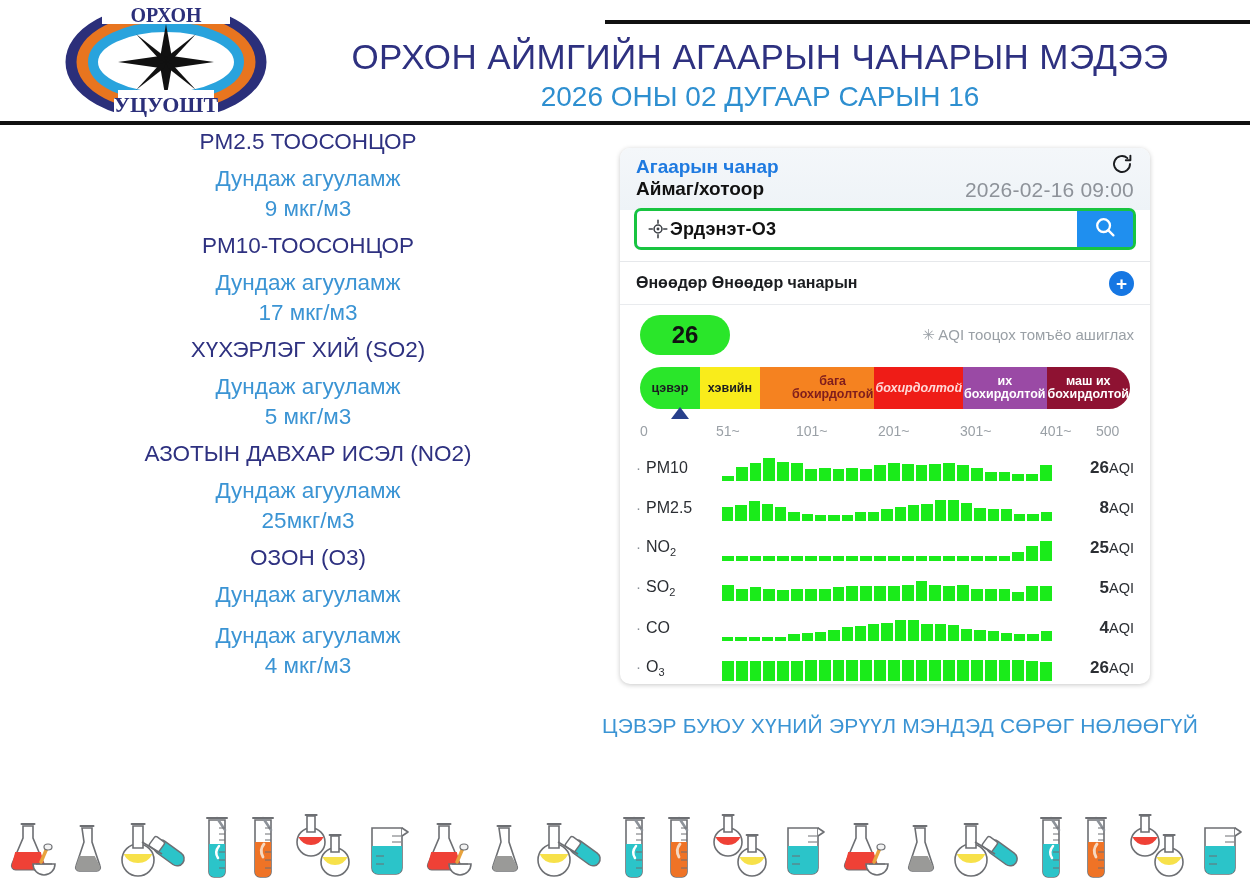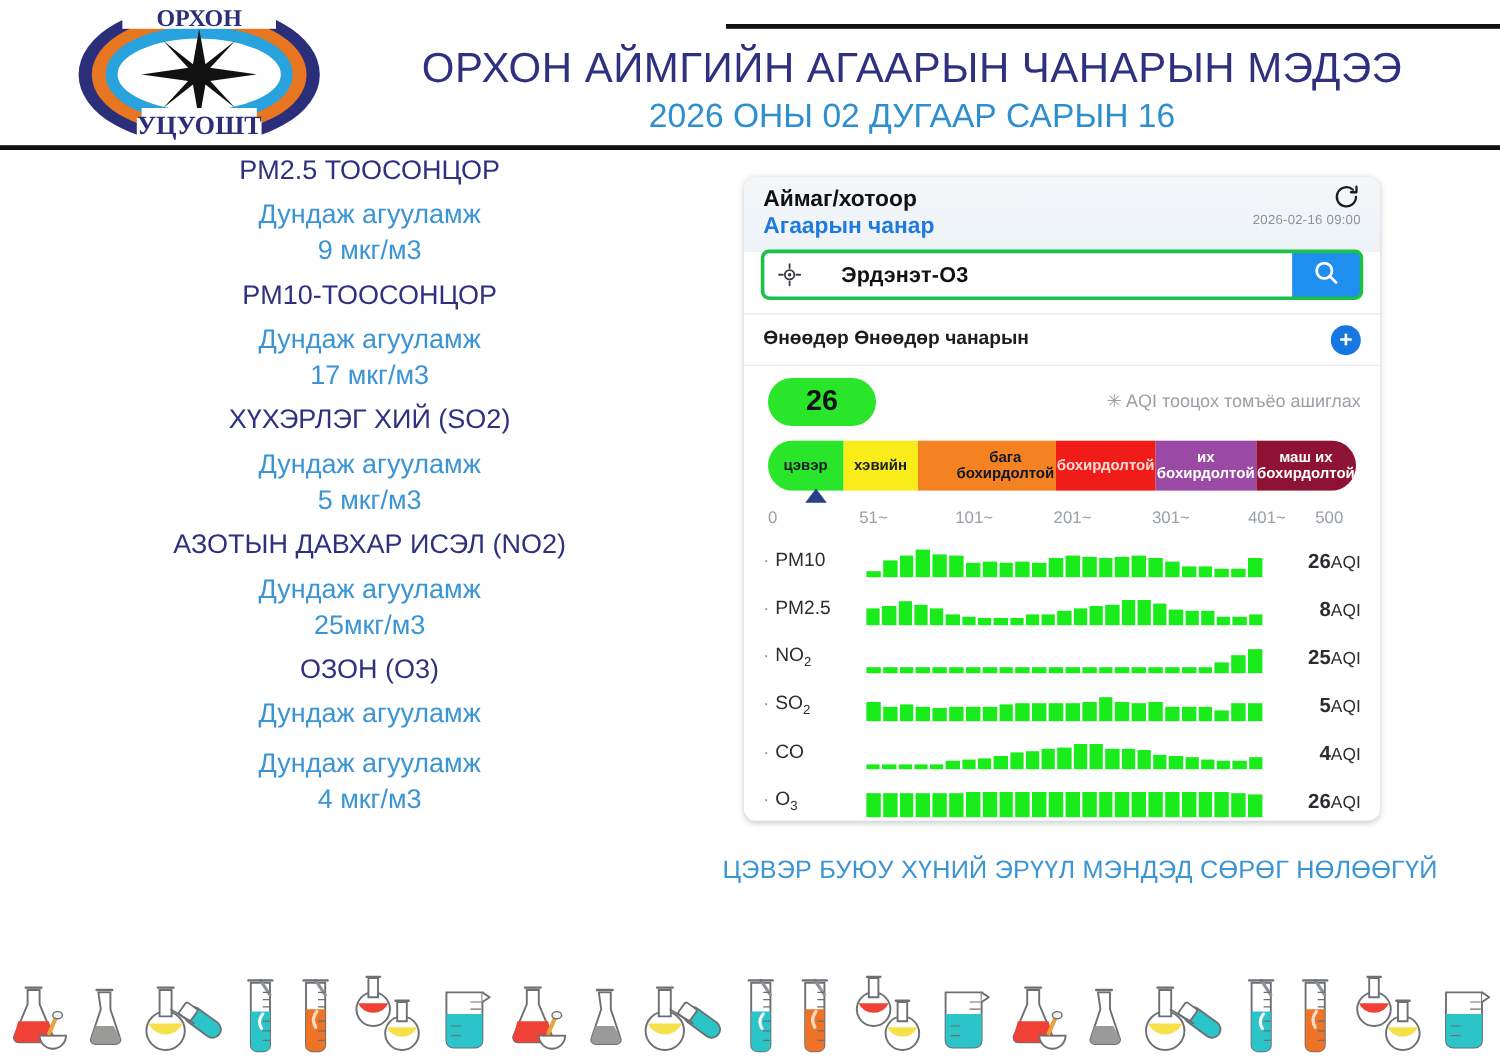--- a/index.html
+++ b/index.html
@@ -48,36 +48,36 @@
     overflow:hidden;
   }
   #card-head{
     position:relative;height:62px;
     background:linear-gradient(180deg,#f4f7fa 0%,#eef3f7 100%);
     padding:8px 16px 0 16px;box-sizing:border-box;
   }
   #brand-1{font-size:19px;font-weight:bold;color:#1f7ae0;line-height:22px;}
   #brand-2{font-size:19px;font-weight:bold;color:#111;line-height:22px;}
   #stamp{
-    position:absolute;right:16px;top:30px;font-size:11px;color:#8d9299;letter-spacing:.2px;margin-left:34px;
+    position:absolute;right:16px;top:30px;font-size:21px;color:#8d9299;letter-spacing:.2px;margin-left:34px;
   }
   #refresh-icon{position:absolute;right:16px;top:4px;width:24px;height:24px;}
 
   #search-bar{
     position:absolute;left:14px;top:60px;width:502px;height:42px;
     background:#1f8fef;border:3px solid #18c440;border-radius:7px;box-sizing:border-box;
     display:flex;align-items:center;
   }
   #search-inner{
     flex:1;height:36px;margin:0;background:#fff;border-radius:4px 0 0 4px;
     display:flex;align-items:center;padding-left:10px;box-sizing:border-box;
   }
   #gps-icon{width:22px;height:22px;flex:0 0 22px;}
   #search-value{
-    font-size:18px;font-weight:bold;color:#111;margin-left:32px;letter-spacing:.2px;
+    font-size:18px;font-weight:bold;color:#111;margin-left:1px;letter-spacing:.2px;
   }
   #search-btn{
     width:56px;height:36px;display:flex;align-items:center;justify-content:center;
     background:#1f8fef;border-radius:0 4px 4px 0;
   }
 
   #section-head{
     position:absolute;left:0;top:113px;width:530px;height:44px;
     border-top:1px solid #e6e8eb;border-bottom:1px solid #e9ebee;
     display:flex;align-items:center;padding:0 16px;box-sizing:border-box;
@@ -220,22 +220,22 @@
   </div>
   <div class="metric-block">
     <div class="metric-label">Дундаж агууламж</div>
     <div class="metric-value">4 мкг/м3</div>
   </div>
 </div>
 
 <div id="app-card">
 
   <div id="card-head">
+    <div id="brand-1">Агаарын чанар</div>
     <div id="brand-2">Аймаг/хотоор</div>
-    <div id="brand-1">Агаарын чанар</div>
     <div id="stamp">2026-02-16 09:00</div>
     <div id="refresh-icon">
       <svg width="24" height="24" viewBox="0 0 24 24" fill="none" stroke="#1b1d20" stroke-width="1.9" stroke-linecap="round">
         <path d="M20 12a8 8 0 1 1-2.6-5.9"></path>
         <path d="M20.4 3.6 L20.4 8.2 L15.8 8.2" stroke-linejoin="round"></path>
       </svg>
     </div>
   </div>
 
   <div id="search-bar">
@@ -267,22 +267,22 @@
   <div id="aqi-area">
     <div id="aqi-top">
       <div id="aqi-pill">26</div>
       <div id="aqi-note">✳ AQI тооцох томъёо ашиглах</div>
     </div>
 
     <div id="scale-wrap">
       <div id="scale-bar">
         <div class="seg" style="background: rgb(42, 230, 42); color: rgb(27, 29, 32);">цэвэр</div>
         <div class="seg" style="background: rgb(249, 236, 27); color: rgb(27, 29, 32);">хэвийн</div>
-        <div class="seg" style="background: rgb(245, 130, 32); color: #0f172a; padding-left: 32px;">бага бохирдолтой</div>
-        <div class="seg" style="background: rgb(239, 28, 23); color: rgb(255, 217, 216);">бохирдолтой</div>
+        <div class="seg" style="background: rgb(245, 130, 32); color: #7f1d1d; padding-left: 32px;">бага бохирдолтой</div>
+        <div class="seg" style="background: rgb(239, 28, 23); color: rgb(255, 217, 216); font-style: italic;">бохирдолтой</div>
         <div class="seg" style="background: rgb(154, 74, 165); color: rgb(255, 255, 255);">их бохирдолтой</div>
         <div class="seg" style="background: rgb(142, 18, 50); color: rgb(255, 255, 255);">маш их бохирдолтой</div>
       </div>
       <div id="marker"></div>
     </div>
 
     <div id="scale-ticks">
       <span style="left:0px">0</span>
       <span style="left:76px">51~</span>
       <span style="left:156px">101~</span>

